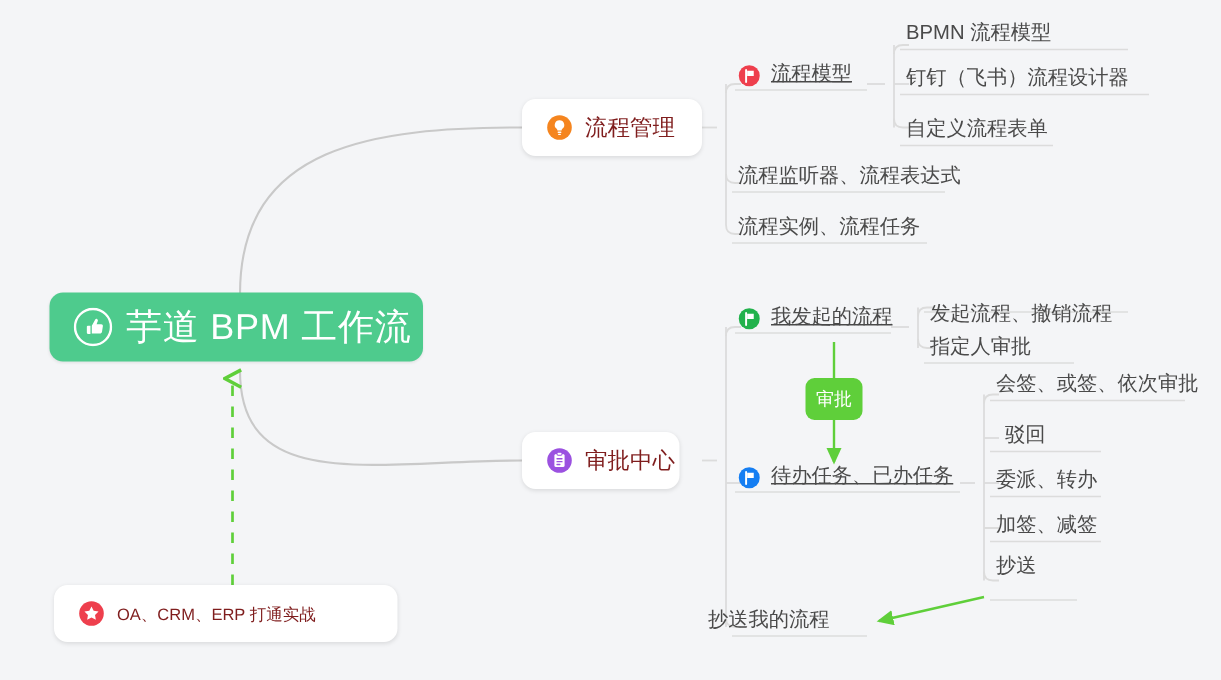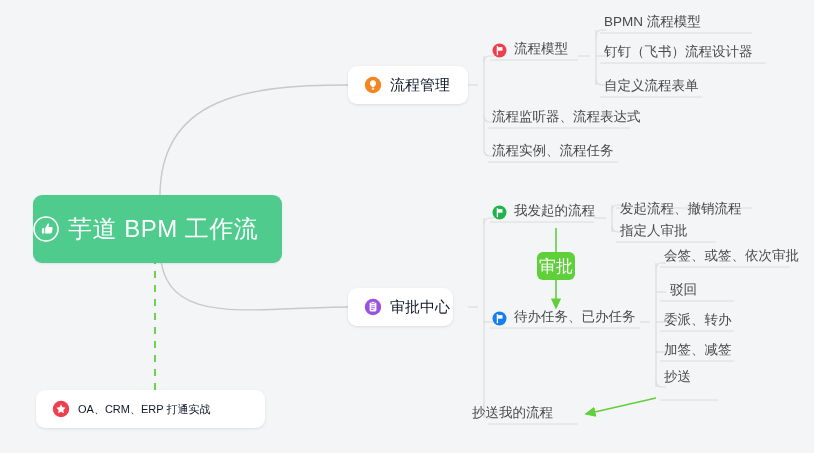--- a/index.html
+++ b/index.html
@@ -10,24 +10,25 @@
     overflow:hidden;
     position:relative;
   }
   #canvas{position:absolute;inset:0;width:814px;height:453px;}
   #svg-layer{position:absolute;left:0;top:0;width:814px;height:453px;pointer-events:none;}
 
   
   .root-node{
     position:absolute;
     left:33px;top:195px;
-    width:249px;height:68px;
+    width:249px;height:46px;
     background:#4ECB8D;
     border-radius:9px;
     display:flex;align-items:center;
+    padding-left:16px;
     box-sizing:border-box;
     box-shadow:0 1px 2px rgba(0,0,0,.08);
   }
   .root-label{
     color:#ffffff;
     font-size:24px;
     letter-spacing:.5px;
     margin-left:9px;
     white-space:nowrap;
   }
@@ -36,53 +37,53 @@
   .card-node{
     position:absolute;
     background:#ffffff;
     border-radius:9px;
     display:flex;align-items:center;
     box-sizing:border-box;
     box-shadow:0 1px 3px rgba(0,0,0,.10);
     padding:0 16px;
   }
   .card-label{
-    font-size:15px;color:#0f172a;white-space:nowrap;margin-left:8px;
+    font-size:15px;color:#7f1d1d;white-space:nowrap;margin-left:8px;
   }
   #node-process-mgmt{left:348px;top:66px;width:120px;height:38px;}
   #node-approval-center{left:348px;top:288px;width:105px;height:38px;}
   #node-bottom-card{left:36px;top:390px;width:229px;height:38px;}
   #node-bottom-card .card-label{font-size:11px;}
 
   
   .text-node{
     position:absolute;
     display:flex;align-items:flex-end;
     box-sizing:border-box;
     white-space:nowrap;
     padding-bottom:3px;
   }
   .text-node .tn-label{
     font-size:13.5px;
     color:#4a4a4a;
     white-space:nowrap;
   }
-  .text-node .tn-label.with-icon{margin-left:7px;}
+  .text-node .tn-label.with-icon{margin-left:7px;text-decoration:underline;}
 
   
   .icon{display:inline-flex;align-items:center;justify-content:center;flex:none;}
   .icon svg{display:block;}
 
   
   .tag-node{
     position:absolute;
     background:#5FCF3A;
     border-radius:6px;
     display:flex;align-items:center;justify-content:center;
-    color:#fff;font-size:17px;
+    color:#fff;font-size:12px;
     box-sizing:border-box;
     left:537px;top:252px;width:38px;height:28px;
   }
 </style>
 </head>
 <body>
 
 <div id="canvas">
 
   <svg id="svg-layer" viewBox="0 0 814 453" xmlns="http://www.w3.org/2000/svg">

